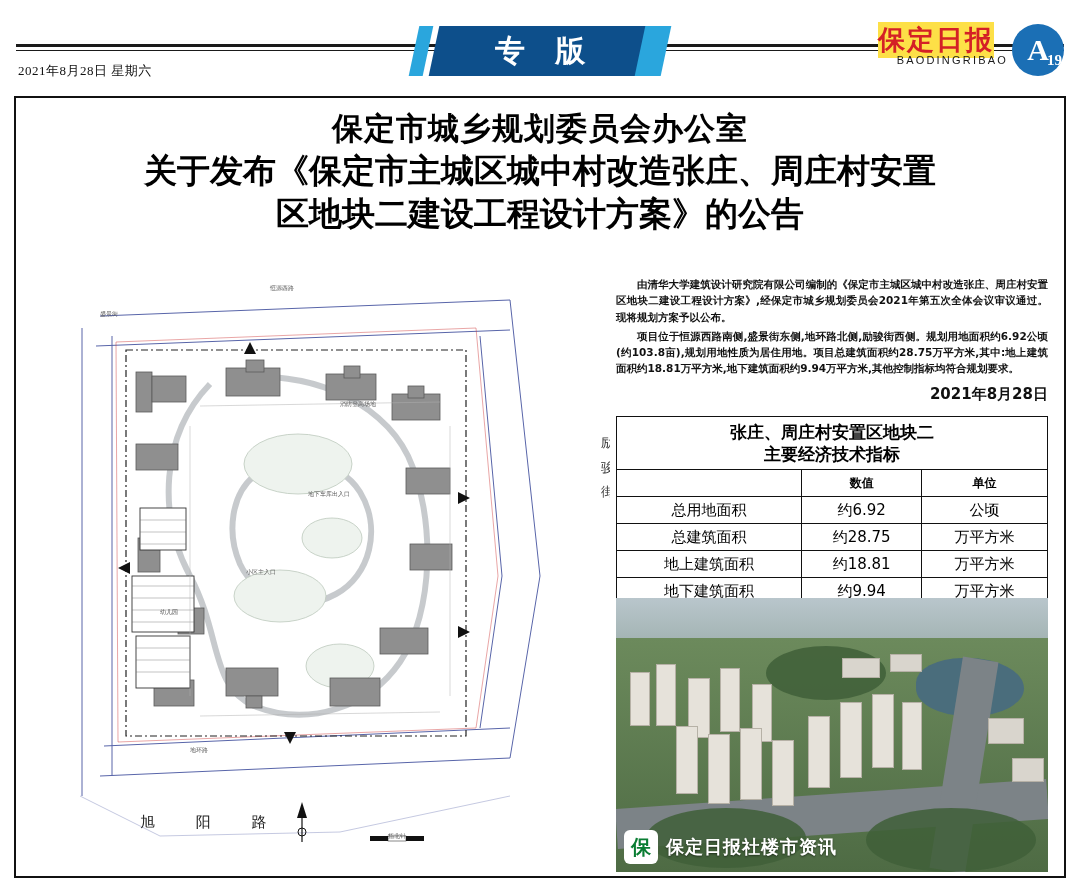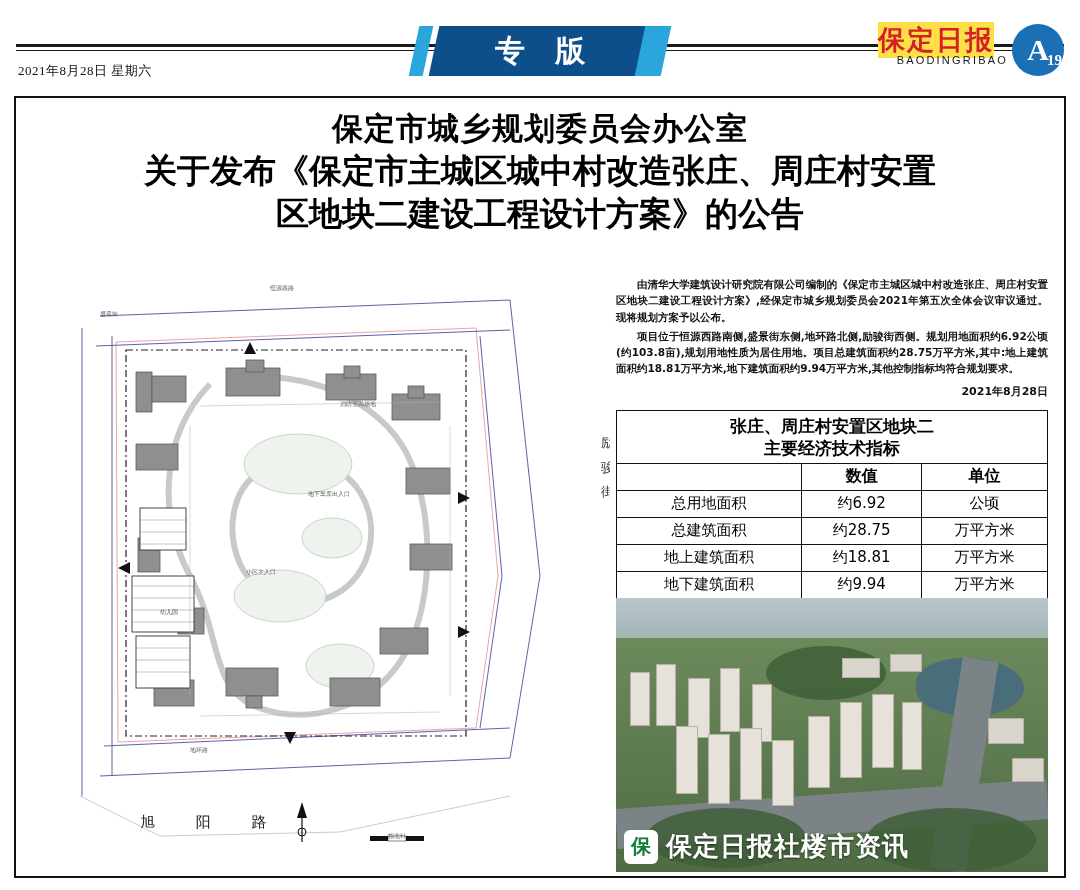--- a/index.html
+++ b/index.html
@@ -122,21 +122,21 @@
   .notice-text{
     font-family:"DejaVu Sans", sans-serif;
     font-size:10.5px;
     color:#111;
     line-height:1.55;
     text-align:justify;
     font-weight:bold;
   }
   .notice-text p{margin:0 0 3px 0;text-indent:2em;}
   .notice-date{
-    text-align:right;font-size:11px;margin-top:6px;color:#111;
+    text-align:right;font-size:15px;margin-top:6px;color:#111;
     font-family:"DejaVu Sans", sans-serif;
   }
 
   
   table.econ{
     border-collapse:collapse;
     width:432px;
     margin-top:10px;
     font-family:"DejaVu Sans", sans-serif;
     background:#fff;
@@ -145,21 +145,21 @@
     border:1px solid #111;
     text-align:center;
     font-size:15px;
     padding:2px 0;
     color:#000000;
     height:22px;
   }
   table.econ td.title{
     font-size:17px;font-weight:bold;padding:4px 0;line-height:1.3;
   }
-  table.econ td.hdr{font-size:16px;font-weight:bold;}
+  table.econ td.hdr{font-size:12px;font-weight:bold;}
   table.econ td.lbl{font-size:15px;width:186px;}
   table.econ td.val{width:120px;}
   table.econ td.unit{width:126px;margin-top:20px;}
 
   
   .render{
     position:absolute;left:0;top:322px;width:432px;height:274px;
     overflow:hidden;
     background:#5f7d52;
   }
@@ -195,21 +195,21 @@
     position:absolute;left:8px;bottom:8px;
     display:flex;align-items:center;gap:8px;
   }
   .wm-logo{
     width:34px;height:34px;border-radius:6px;background:#fff;
     display:flex;align-items:center;justify-content:center;
     color:#0a7d33;font-size:20px;font-weight:bold;
     font-family:"DejaVu Sans", sans-serif;
   }
   .wm-text{
-    color:#ffffff;font-size:26px;font-weight:bold;
+    color:#ffffff;font-size:18px;font-weight:bold;
     font-family:"DejaVu Sans", sans-serif;
     text-shadow:0 1px 2px rgba(0,0,0,.55);
     letter-spacing:1px;
   }
 
   .sideword{
     position:absolute;right:-6px;top:150px;
     writing-mode:vertical-rl;
     font-size:13px;color:#333;letter-spacing:10px;
     font-family:"DejaVu Sans", sans-serif;

